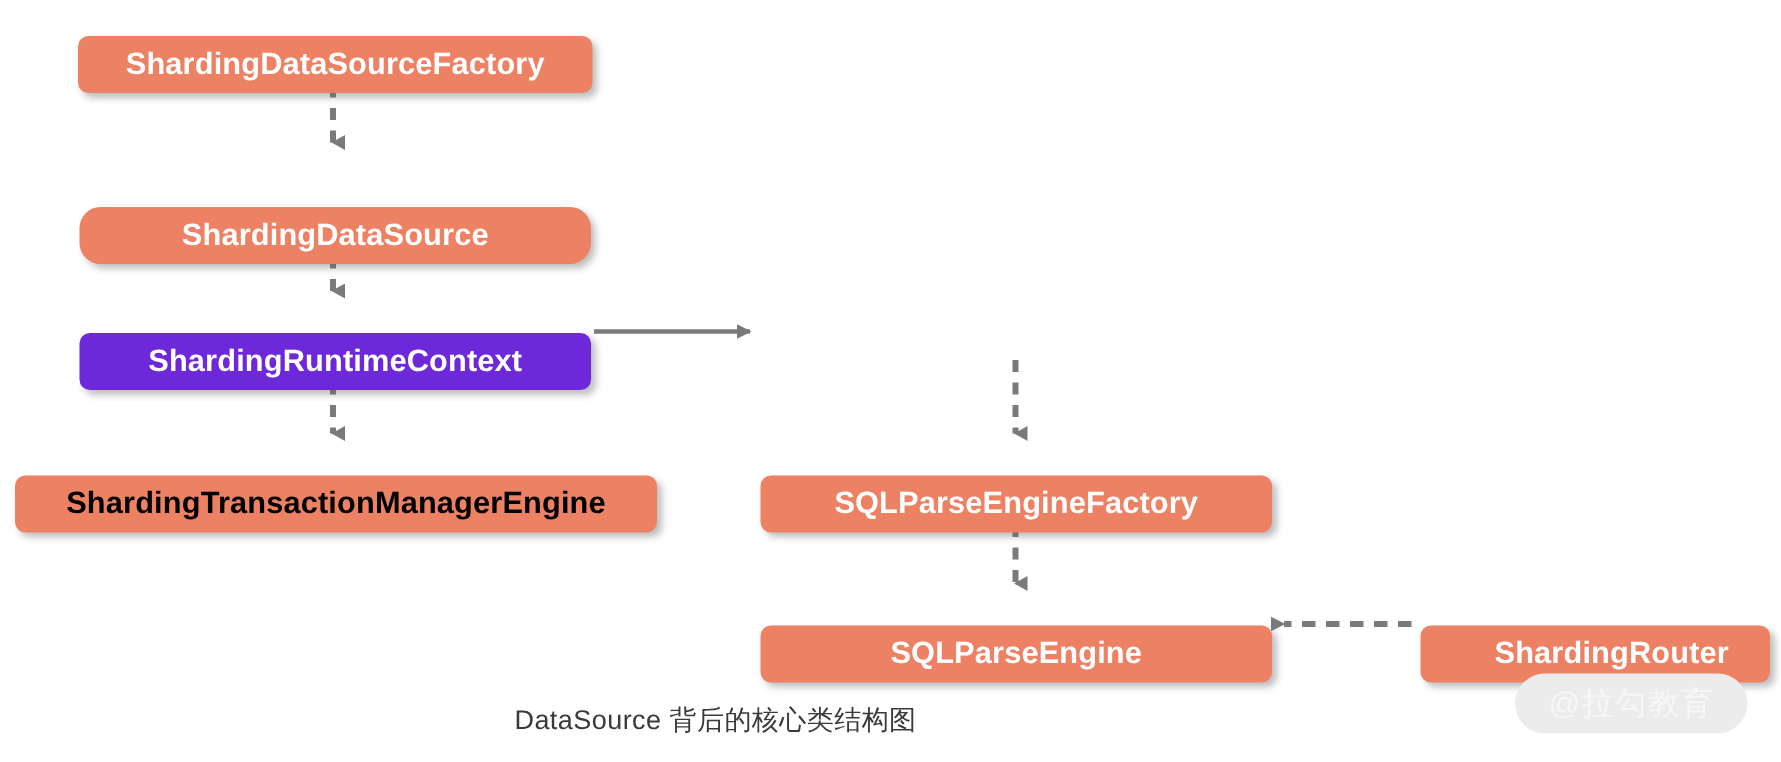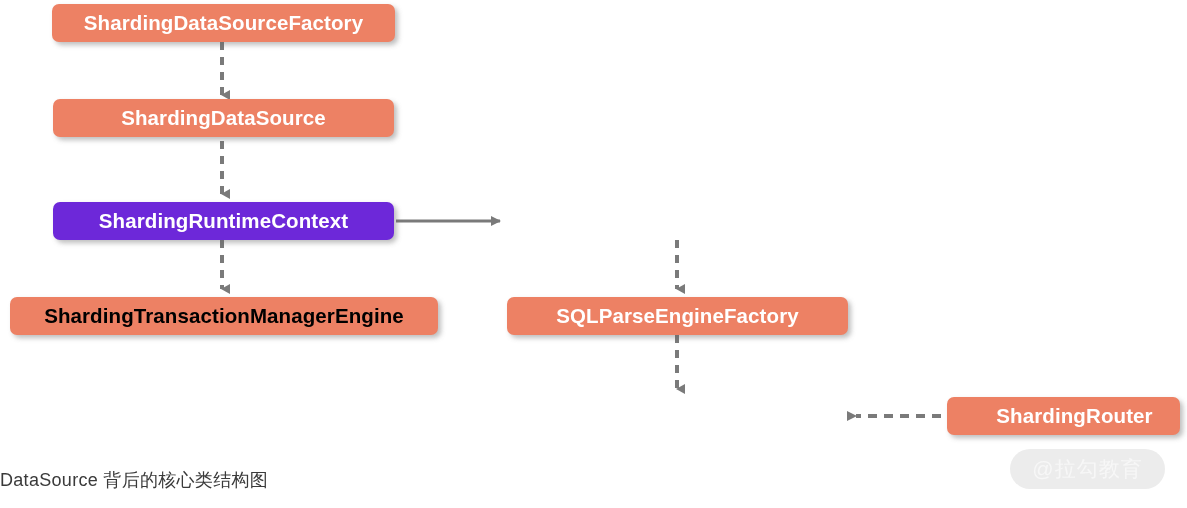--- a/index.html
+++ b/index.html
@@ -25,34 +25,36 @@
     color: #ffffff;
     display: flex;
     align-items: center;
     justify-content: center;
     font-size: 20.5px;
     font-weight: 600;
     letter-spacing: 0.1px;
     white-space: nowrap;
     box-shadow: 3px 3px 5px rgba(100, 100, 100, 0.42);
     user-select: none;
+    margin-top: 20px;
   }
   #edges {
     position: absolute;
     left: 0;
     top: 0;
     width: 1187px;
     height: 508px;
     pointer-events: none;
   }
   .caption {
     position: absolute;
     left: 0;
     top: 468px;
     width: 954px;
+    text-align: center;
     font-size: 18px;
     color: #3a3a3a;
     font-family: "Liberation Sans", "DejaVu Sans", sans-serif;
     letter-spacing: 0.3px;
   }
   .watermark {
     position: absolute;
     left: 1010px;
     top: 449px;
     width: 155px;
@@ -95,24 +97,25 @@
     <line x1="396" y1="221" x2="500" y2="221" stroke="#7a7a7a" stroke-width="3" marker-end="url(#arrowright)"></line>
 
     <line x1="677" y1="240" x2="677" y2="289" stroke="#7a7a7a" stroke-width="4" stroke-dasharray="8,7" marker-end="url(#arrowdown)"></line>
 
     <line x1="677" y1="335" x2="677" y2="389" stroke="#7a7a7a" stroke-width="4" stroke-dasharray="8,7" marker-end="url(#arrowdown)"></line>
 
     <line x1="941" y1="416" x2="856" y2="416" stroke="#7a7a7a" stroke-width="4" stroke-dasharray="9,7" marker-end="url(#arrowleft)"></line>
   </svg>
 
   <div class="node" style="left: 52px; top: 4px; width: 343px; height: 38px; background: rgb(237, 129, 100); color: rgb(255, 255, 255);">ShardingDataSourceFactory</div>
-  <div class="node" style="left: 53px; top: 99px; width: 341px; height: 38px; background: rgb(237, 129, 100); color: rgb(255, 255, 255);">ShardingDataSource</div>
+  <div class="node" style="left: 53px; top: 118px; width: 341px; height: 38px; background: rgb(237, 129, 100); color: rgb(255, 255, 255); border-radius: 14px;">ShardingDataSource</div>
   <div class="node" style="left: 53px; top: 202px; width: 341px; height: 38px; background: #6d28d9; color: rgb(255, 255, 255);">ShardingRuntimeContext</div>
   <div class="node" style="left: 10px; top: 297px; width: 428px; height: 38px; background: rgb(237, 129, 100); color: #000000;">ShardingTransactionManagerEngine</div>
   <div class="node" style="left: 507px; top: 297px; width: 341px; height: 38px; background: rgb(237, 129, 100); color: rgb(255, 255, 255);">SQLParseEngineFactory</div>
+  <div class="node" style="left: 507px; top: 397px; width: 341px; height: 38px; background: rgb(237, 129, 100); color: rgb(255, 255, 255);">SQLParseEngine</div>
   <div class="node" style="left: 947px; top: 397px; width: 233px; height: 38px; background: rgb(237, 129, 100); color: rgb(255, 255, 255); padding-left: 22px;">ShardingRouter</div>
 
   <div class="caption">DataSource 背后的核心类结构图</div>
 
   <div class="watermark">
     <span>@拉勾教育</span>
   </div>
 
 </div>
 

